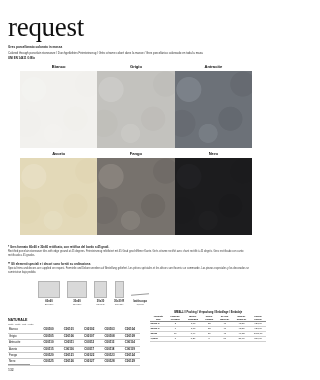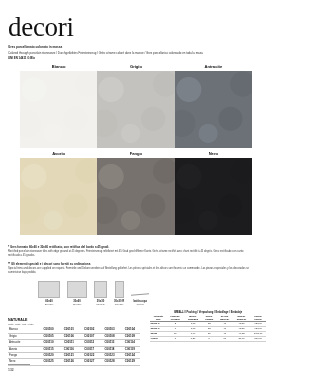--- a/index.html
+++ b/index.html
@@ -191,21 +191,21 @@
     position:absolute; left:8px; top:368px;
     font-size:3.4px; line-height:5px; color:#666; font-weight:bold;
   }
 </style>
 </head>
 <body>
 
 <div class="page">
 
   <div class="masthead">
-    <div class="title">decori</div>
+    <div class="title">request</div>
     <div class="tagline">Gres porcellanato colorato in massa</div>
     <div class="subline">Colored through porcelain stoneware / Durchgefärbtes Feinsteinzeug / Grès cérame coloré dans la masse / Gres porcelánico coloreado en toda la masa</div>
     <div class="normline">UNI EN 14411 G BIa</div>
   </div>
 
   <div class="grid row1">
     <div class="capline">
       <div class="cap">Bianco</div>
       <div class="cap">Grigio</div>
       <div class="cap">Antracite</div>

